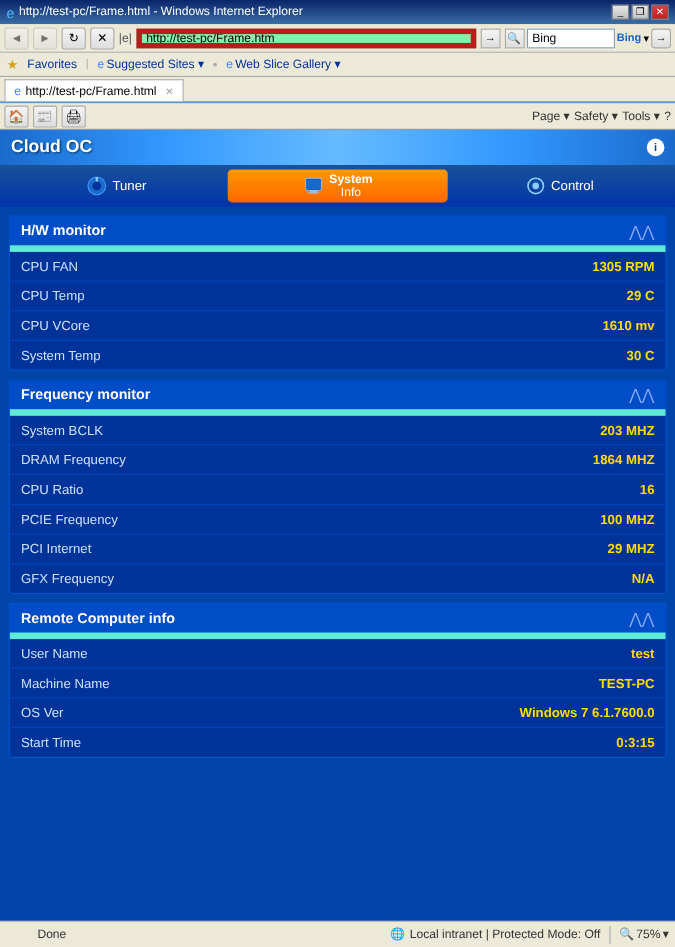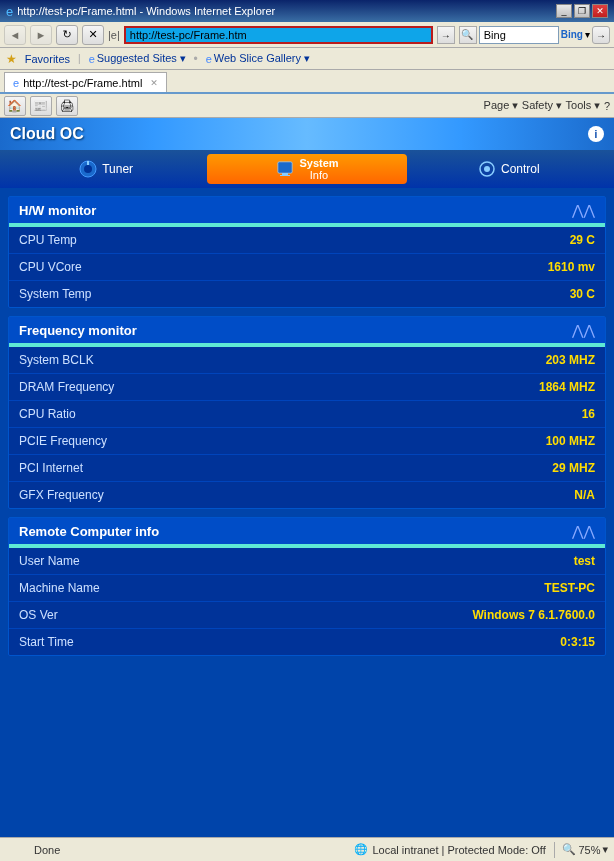--- a/index.html
+++ b/index.html
@@ -47,24 +47,24 @@
     .address-bar {
       flex: 1;
       display: flex;
       align-items: center;
       gap: 4px;
     }
     .address-label { font-size: 11px; color: #333; }
     .address-input {
       flex: 1;
       height: 18px;
-      border: 2px solid #b91c1c;
+      border: 5px solid #b91c1c;
       padding: 0 4px;
       font-size: 11px;
-      background: #0ea5e9;
+      background: #86efac;
     }
     .go-btn {
       width: 18px; height: 18px;
       background: linear-gradient(to bottom, #f5f5f5, #ddd);
       border: 1px solid #aaa;
       font-size: 10px;
       display: flex; align-items: center; justify-content: center;
       cursor: pointer;
     }
     .search-input {
@@ -177,23 +177,23 @@
     .monitor-section {
       background: #003399;
       margin: 8px;
       border: 1px solid #0055cc;
       border-radius: 2px;
     }
     .section-header {
       background: #004dc7;
       padding: 5px 10px;
       display: flex;
-      align-items: flex-end;
-      justify-content: space-between;
-      border-bottom: 4px solid #5eead4;
+      align-items: flex-start;
+      justify-content: space-between;
+      border-bottom: 6px solid #5eead4;
     }
     .section-title { color: white; font-size: 13px; font-weight: bold; }
     .collapse-icon { color: #88aaff; font-size: 14px; cursor: pointer; }
     .monitor-row {
       display: flex;
       align-items: center;
       justify-content: space-between;
       padding: 6px 10px;
       border-bottom: 1px solid #0044bb;
     }
@@ -340,20 +340,24 @@
       <span style="color:white;font-size:12px;">Control</span>
     </div>
   </div>
 
   <div class="monitor-section">
     <div class="section-header">
       <span class="section-title">H/W monitor</span>
       <span class="collapse-icon">⋀⋀</span>
     </div>
     <div class="monitor-row">
+      <span class="row-label">CPU FAN</span>
+      <span class="row-value">1305 RPM</span>
+    </div>
+    <div class="monitor-row">
       <span class="row-label">CPU Temp</span>
       <span class="row-value">29 C</span>
     </div>
     <div class="monitor-row">
       <span class="row-label">CPU VCore</span>
       <span class="row-value">1610 mv</span>
     </div>
     <div class="monitor-row">
       <span class="row-label">System Temp</span>
       <span class="row-value">30 C</span>

